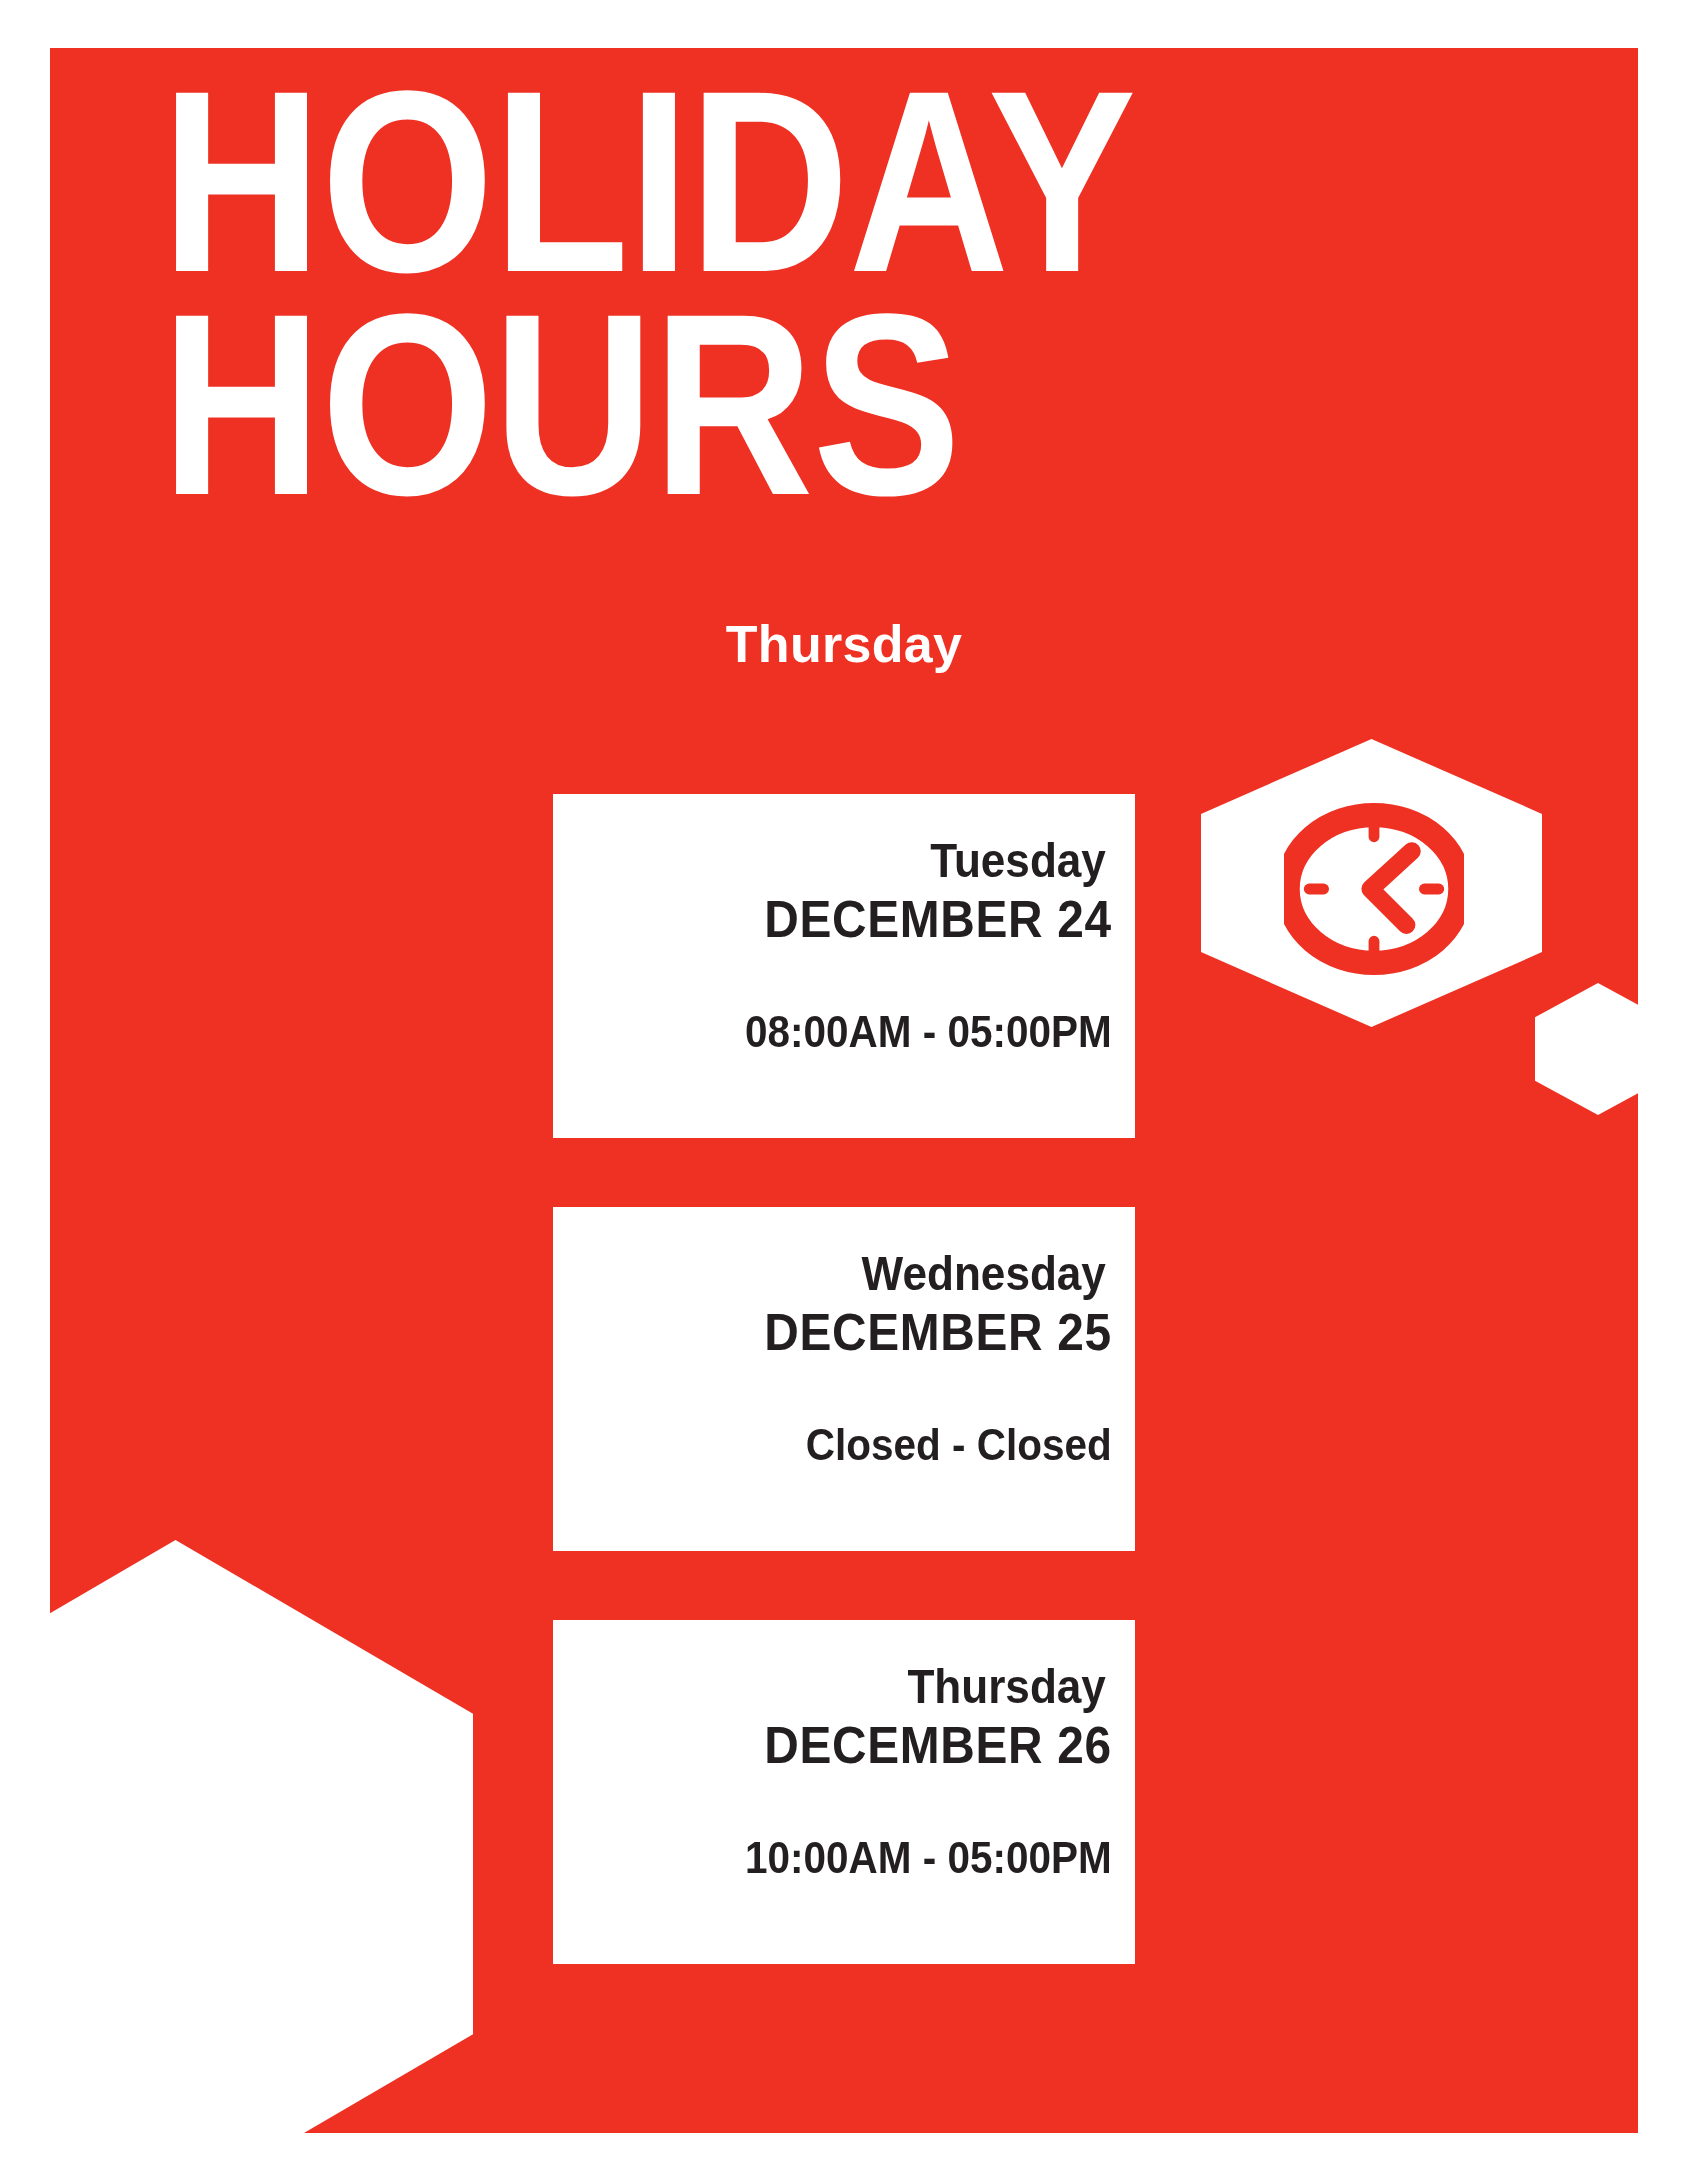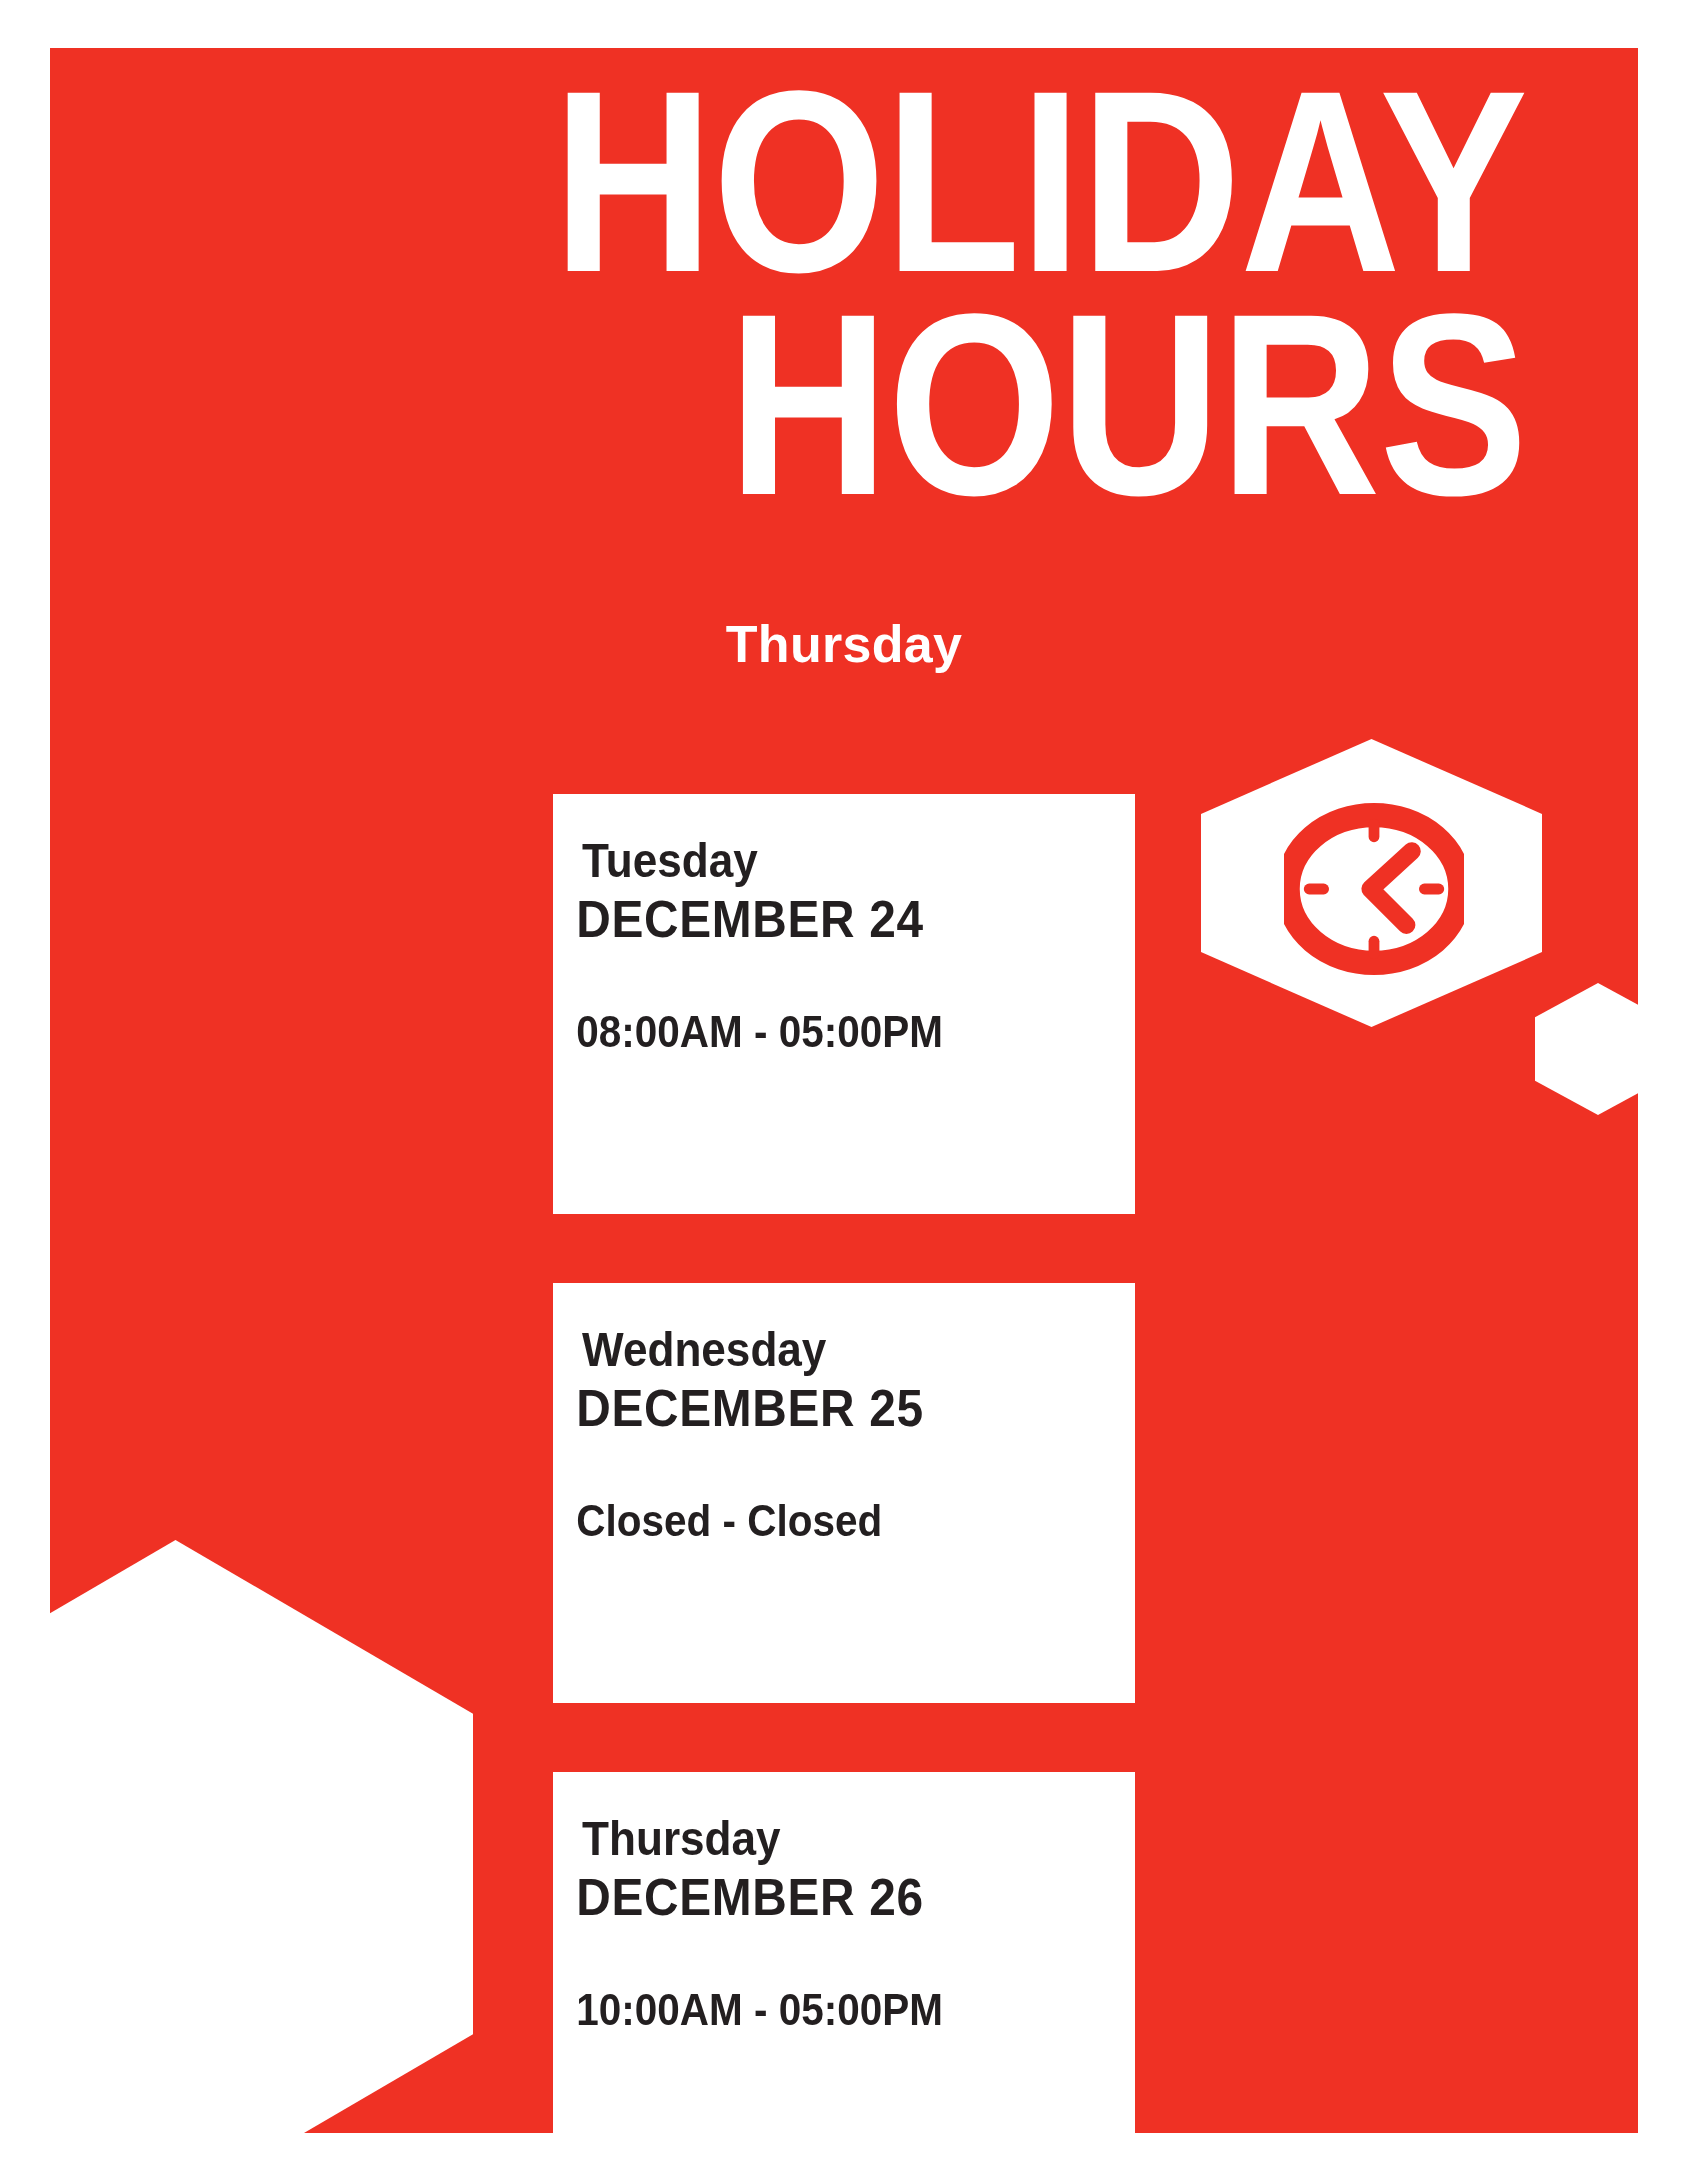--- a/index.html
+++ b/index.html
@@ -77,21 +77,21 @@
     clip-path: polygon(50% 0%, 100% 26%, 100% 74%, 50% 100%, 0% 74%, 0% 26%);
     border-radius: 26.5px;
   }
 
   
   .headline {
     position: absolute;
     left: 0;
     top: 23px;
     width: 1588px;
-    text-align: right;
+    text-align: left;
     color: #ffffff;
     z-index: 4;
   }
   .headline .line {
     display: block;
     font-family: "Liberation Sans Narrow", "Liberation Sans", sans-serif;
     font-weight: 700;
     font-size: 259px;
     line-height: 0.86;
     letter-spacing: -1.3px;
@@ -115,26 +115,26 @@
   
   .cards {
     position: absolute;
     left: 503px;
     top: 746px;
     width: 582px;
     z-index: 5;
   }
   .card {
     width: 582px;
-    height: 420px;
+    height: 344px;
     background: #ffffff;
     margin-bottom: 69px;
     box-sizing: border-box;
     padding-top: 41px;
-    text-align: left;
+    text-align: right;
     color: #231F20;
   }
   .card:last-child { margin-bottom: 4px; }
 
   .card .day {
     font-family: "Liberation Sans Narrow", "Liberation Sans", sans-serif;
     font-weight: 700;
     font-size: 49px;
     line-height: 1.06;
     letter-spacing: 0px;

